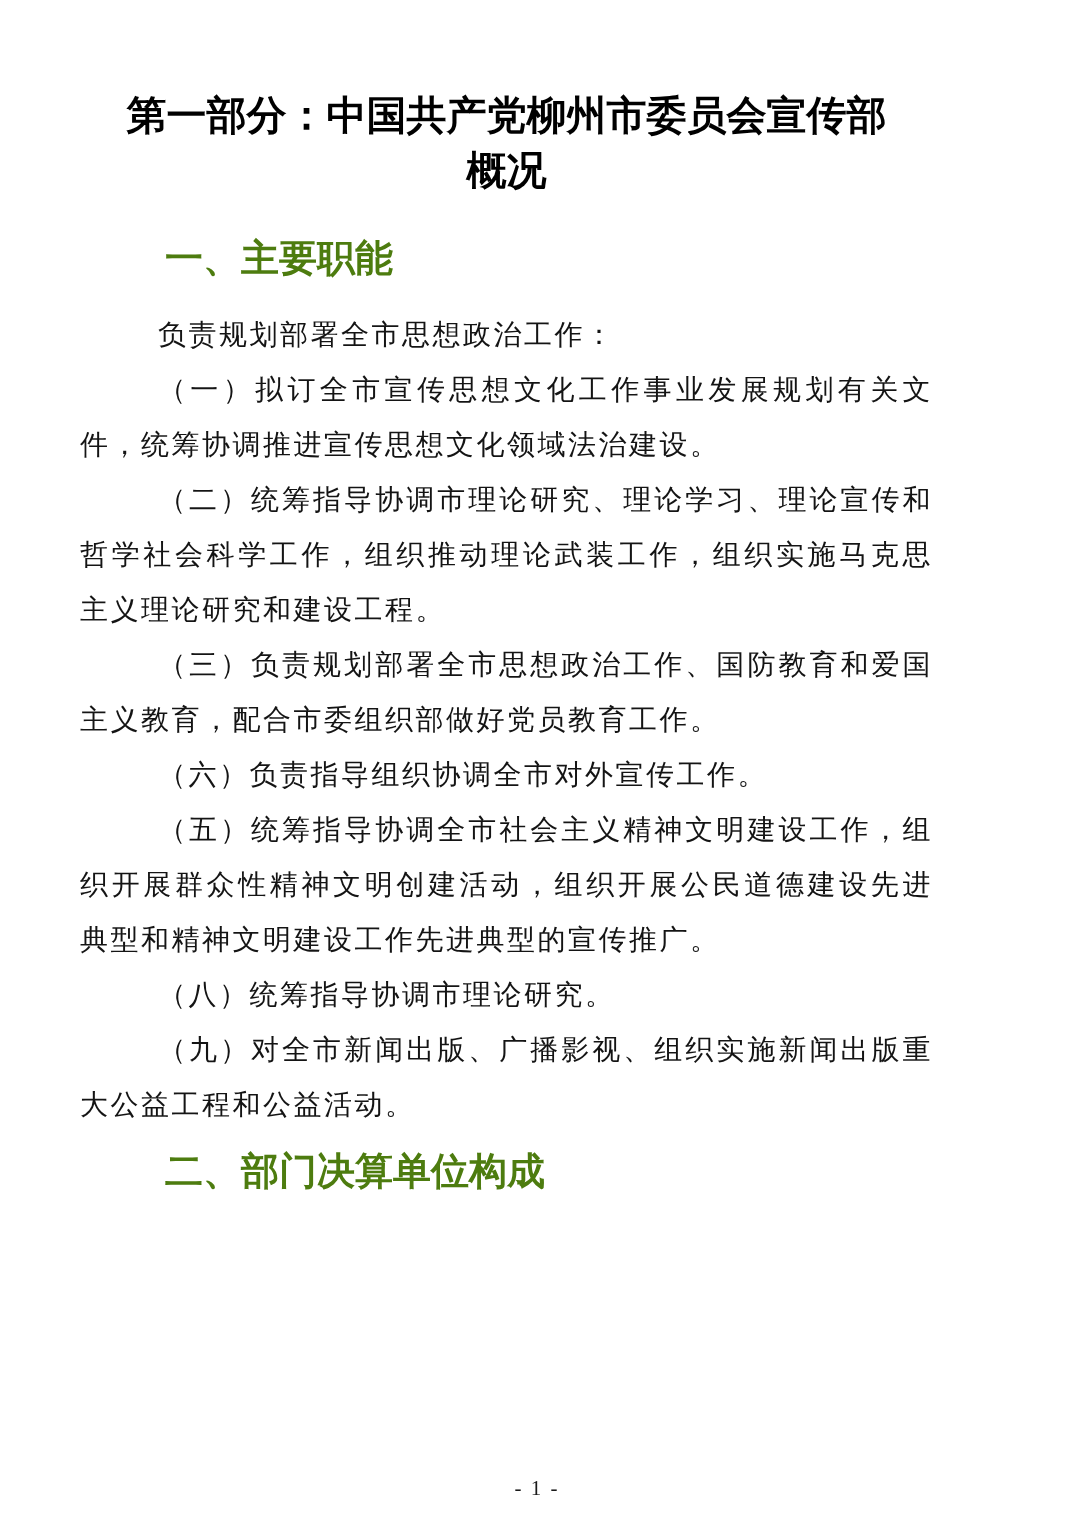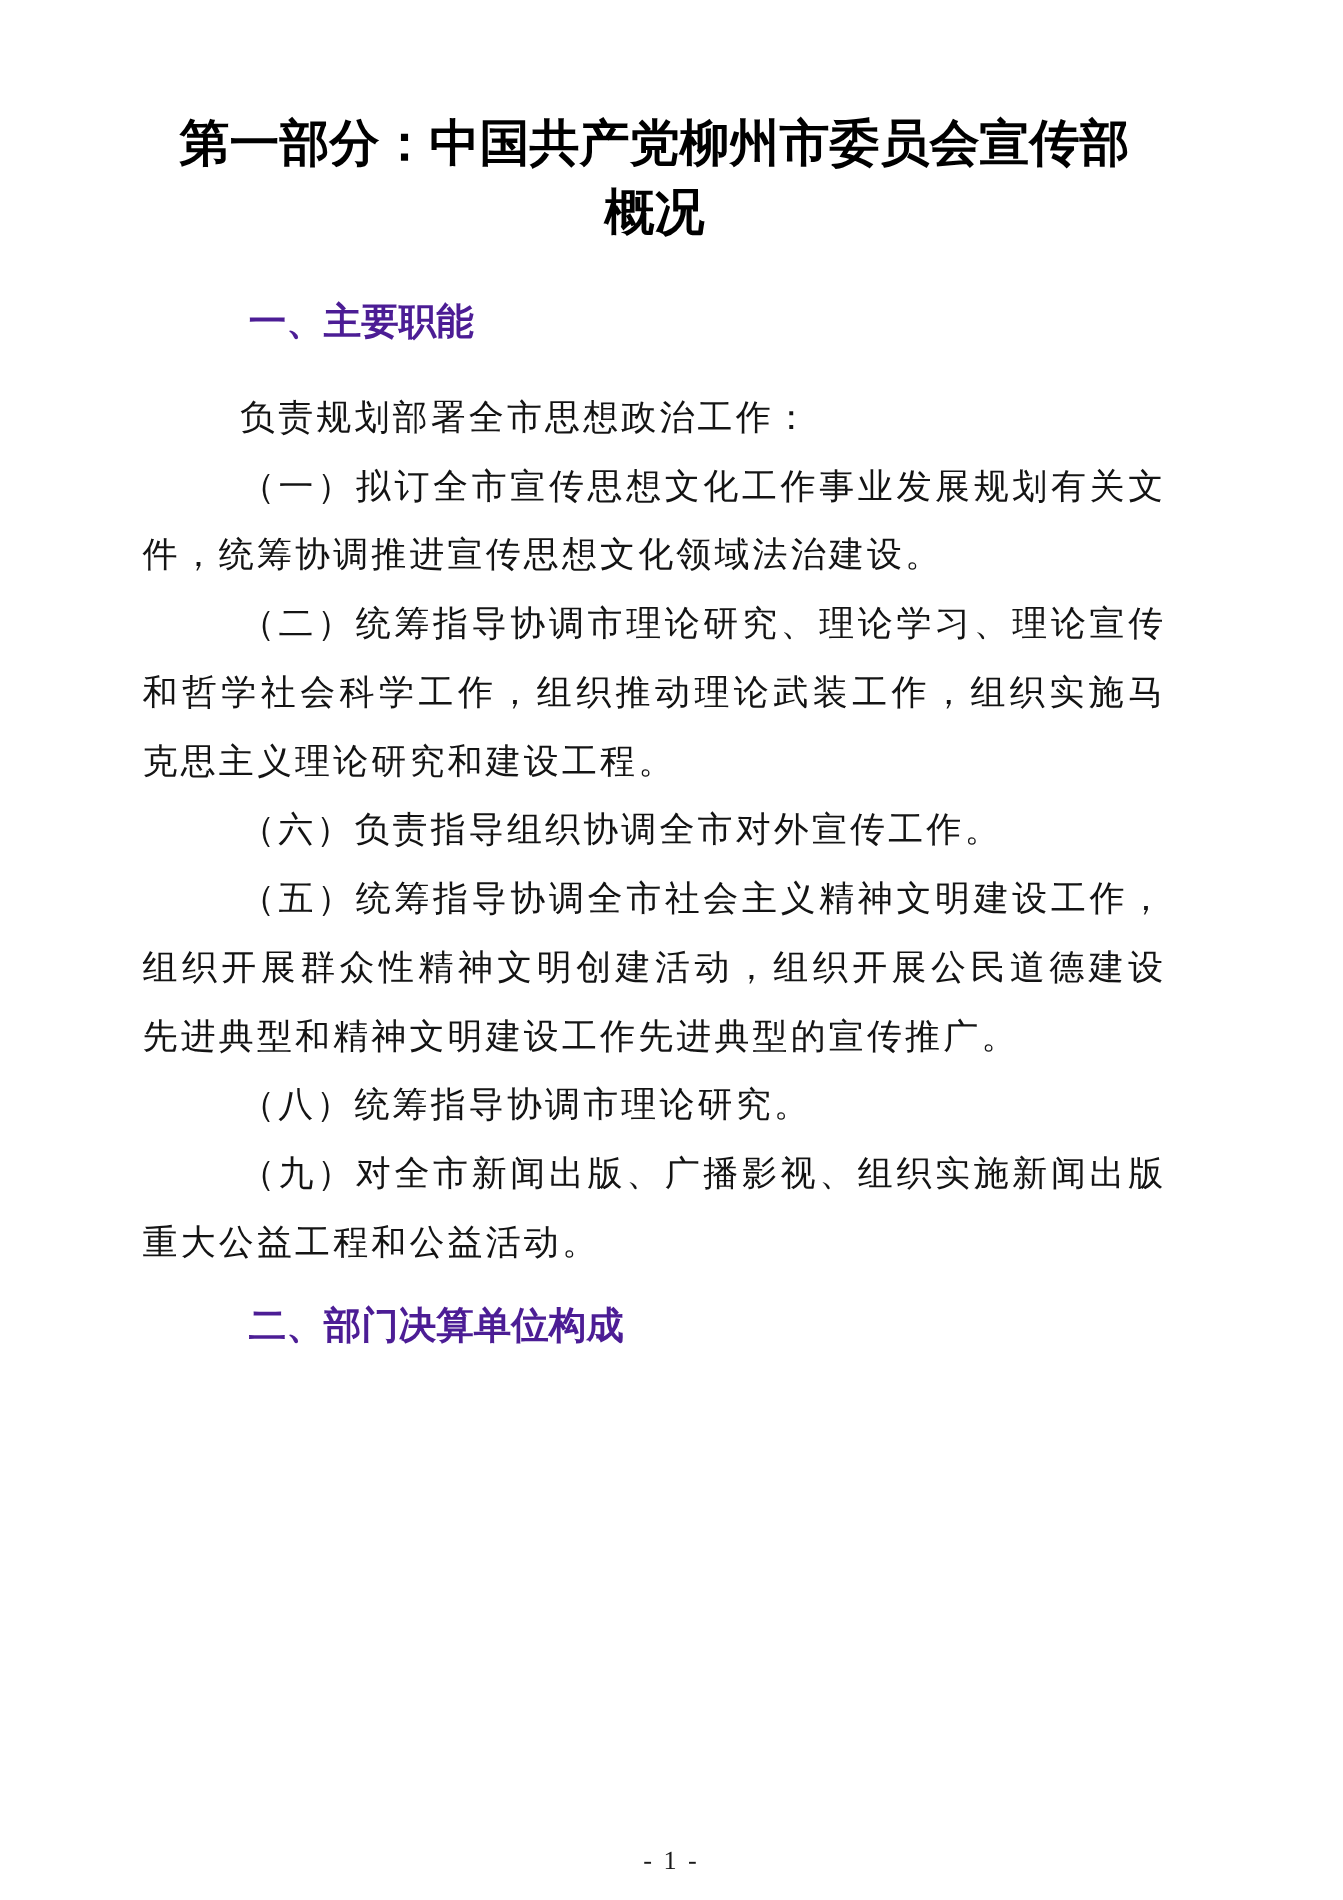--- a/index.html
+++ b/index.html
@@ -4,38 +4,38 @@
 <style>
   * { margin: 0; padding: 0; box-sizing: border-box; }
   html, body { background: #ffffff; }
   .page {
     position: relative;
     width: 1074px;
     height: 1520px;
     margin: 0 auto;
     background: #ffffff;
     color: #111111;
-    padding: 0 141px 0 114px;
+    padding: 0 141px 0 80px;
     overflow: hidden;
   }
   .doc-title {
     margin-top: 88px;
     text-align: center;
     font-family: "Liberation Sans", sans-serif;
     font-weight: bold;
     font-size: 40px;
     line-height: 55px;
     color: #000000;
   }
   .sec-heading {
     font-family: "Liberation Sans", sans-serif;
     font-weight: bold;
-    font-size: 30px;
+    font-size: 38px;
     line-height: 32px;
-    color: #4c1d95;
+    color: #4d7c0f;
     padding-left: 85px;
   }
   .sec-heading.first { margin-top: 44px; }
   .sec-heading.second { margin-top: 23px; }
   .body-block { margin-top: 33px; }
   .body-block p {
     font-family: "Liberation Serif", serif;
     font-size: 28px;
     line-height: 55px;
     letter-spacing: 2.5px;
@@ -64,20 +64,21 @@
     <span>第一部分：中国共产党柳州市委员会宣传部</span><br>
     <span>概况</span>
   </h1>
 
   <h2 class="sec-heading first">一、主要职能</h2>
 
   <div class="body-block">
     <p>负责规划部署全市思想政治工作：</p>
     <p>（一）拟订全市宣传思想文化工作事业发展规划有关文件，统筹协调推进宣传思想文化领域法治建设。</p>
     <p>（二）统筹指导协调市理论研究、理论学习、理论宣传和哲学社会科学工作，组织推动理论武装工作，组织实施马克思主义理论研究和建设工程。</p>
+    <p>（三）负责规划部署全市思想政治工作、国防教育和爱国主义教育，配合市委组织部做好党员教育工作。</p>
     <p>（六）负责指导组织协调全市对外宣传工作。</p>
     <p>（五）统筹指导协调全市社会主义精神文明建设工作，组织开展群众性精神文明创建活动，组织开展公民道德建设先进典型和精神文明建设工作先进典型的宣传推广。</p>
     <p>（八）统筹指导协调市理论研究。</p>
     <p>（九）对全市新闻出版、广播影视、组织实施新闻出版重大公益工程和公益活动。</p>
   </div>
 
   <h2 class="sec-heading second">二、部门决算单位构成</h2>
 
   <div class="page-footer">- 1 -</div>
 

